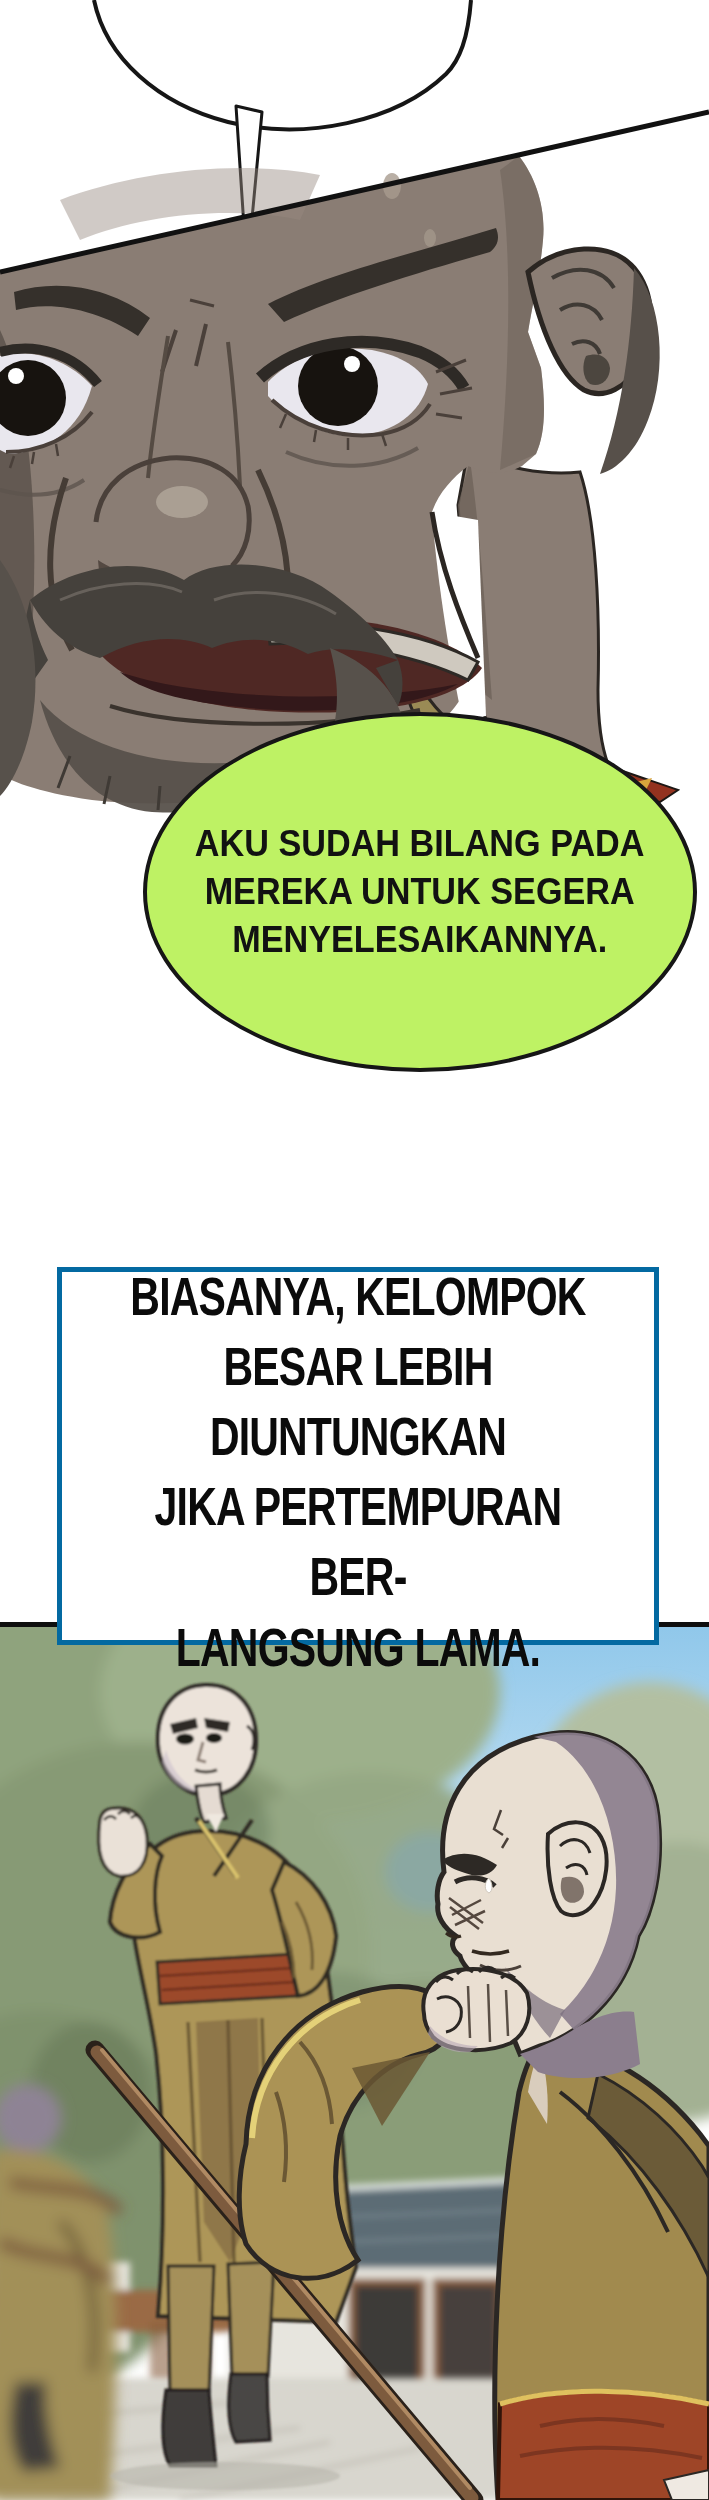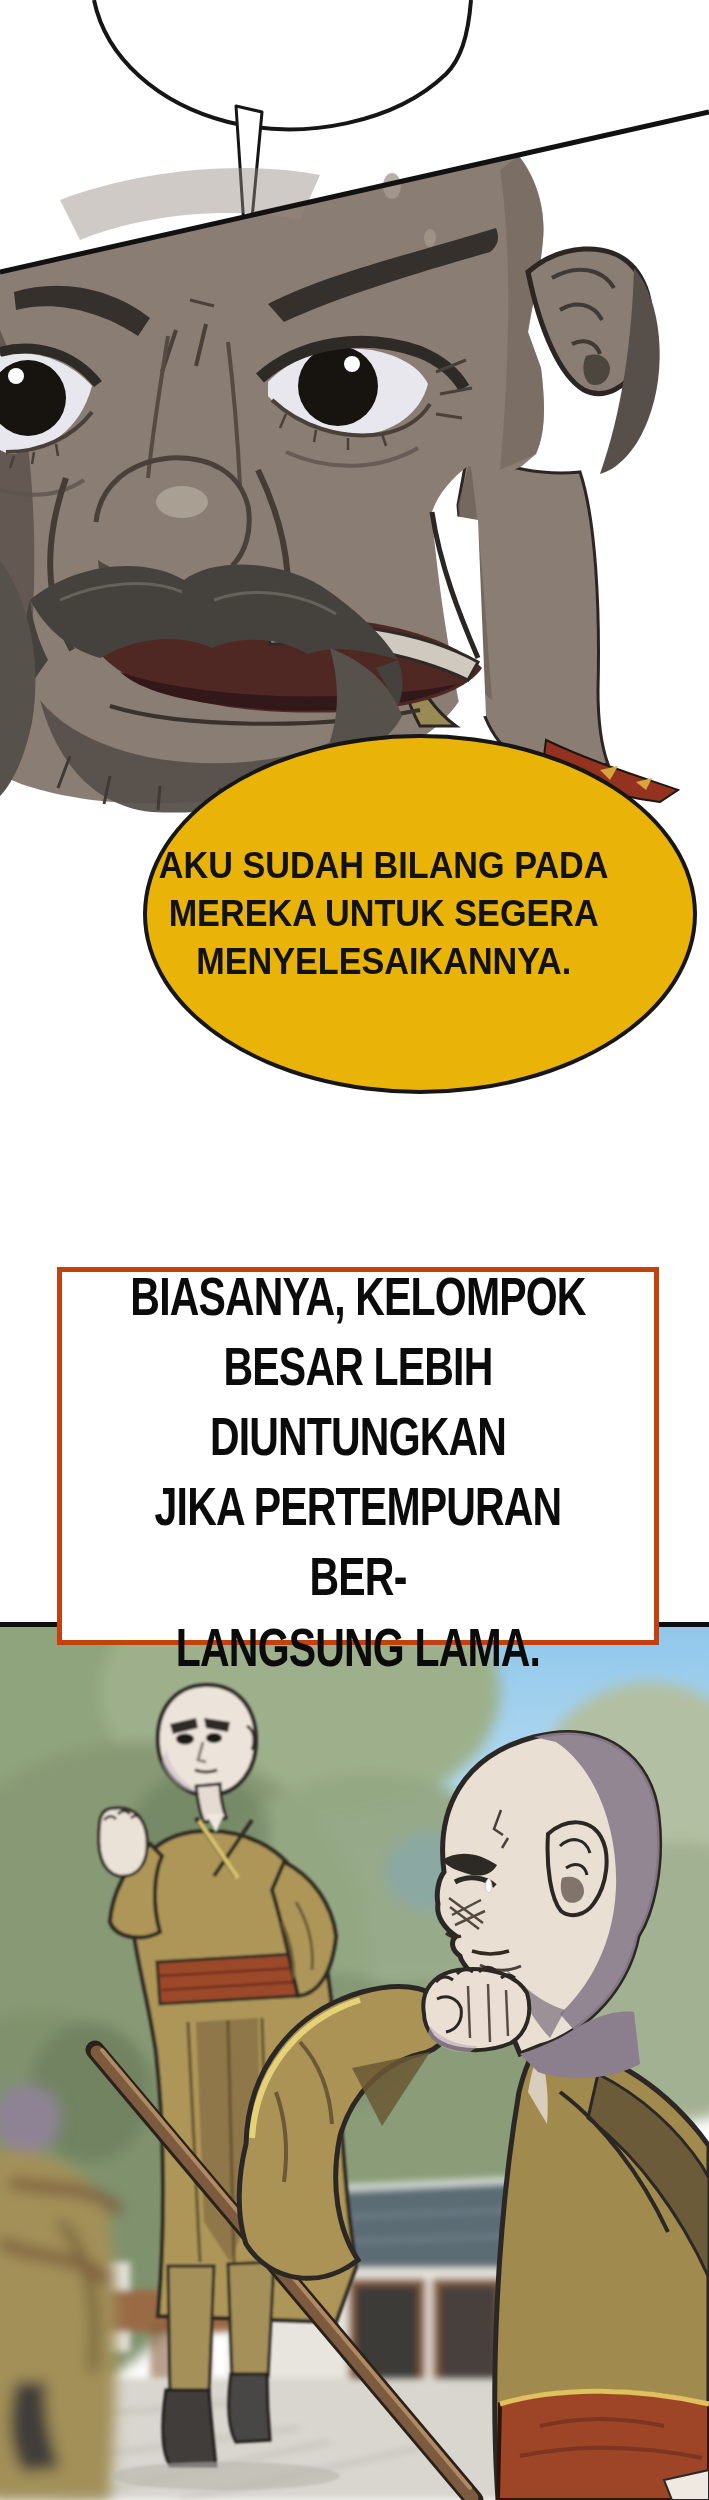--- a/index.html
+++ b/index.html
@@ -1,28 +1,28 @@
 <!DOCTYPE html>
 <html><head>
 <meta charset="utf-8">
 <style>
   html,body{margin:0;padding:0;background:#fff;}
   .page{position:relative;width:709px;height:2500px;background:#ffffff;overflow:hidden;
         font-family:"Liberation Sans",sans-serif;}
   .art{position:absolute;left:0;display:block;}
   #art-top{top:0;z-index:1;}
   #art-panel{top:1622px;z-index:2;}
-  .bubble{position:absolute;left:143px;top:734px;width:554px;height:360px;z-index:3;
-          background:#eab308;border:4px solid #161616;border-radius:50%;
-          display:flex;align-items:center;justify-content:flex-start;box-sizing:border-box;}
+  .bubble{position:absolute;left:143px;top:712px;width:554px;height:360px;z-index:3;
+          background:#bef264;border:4px solid #161616;border-radius:50%;
+          display:flex;align-items:center;justify-content:center;box-sizing:border-box;}
   .bubble-text{white-space:pre-line;text-align:center;color:#121212;
           font-weight:bold;font-size:36px;line-height:1.34;letter-spacing:0px;
           transform:scale(0.95,1.0);}
   .nbox{position:absolute;left:57px;top:1267px;width:602px;height:378px;z-index:4;
-          background:#ffffff;border:5px solid #c2410c;box-sizing:border-box;
+          background:#ffffff;border:5px solid #0369a1;box-sizing:border-box;
           display:flex;align-items:center;justify-content:center;}
   .nbox-text{white-space:pre-line;text-align:center;color:#0b0b0b;
           font-weight:bold;font-size:50px;line-height:1.3;letter-spacing:-1px;
           transform:scale(0.82,1.08);padding-top:30px;}
 </style>
 </head>
 <body>
 
 <div class="page">
 

